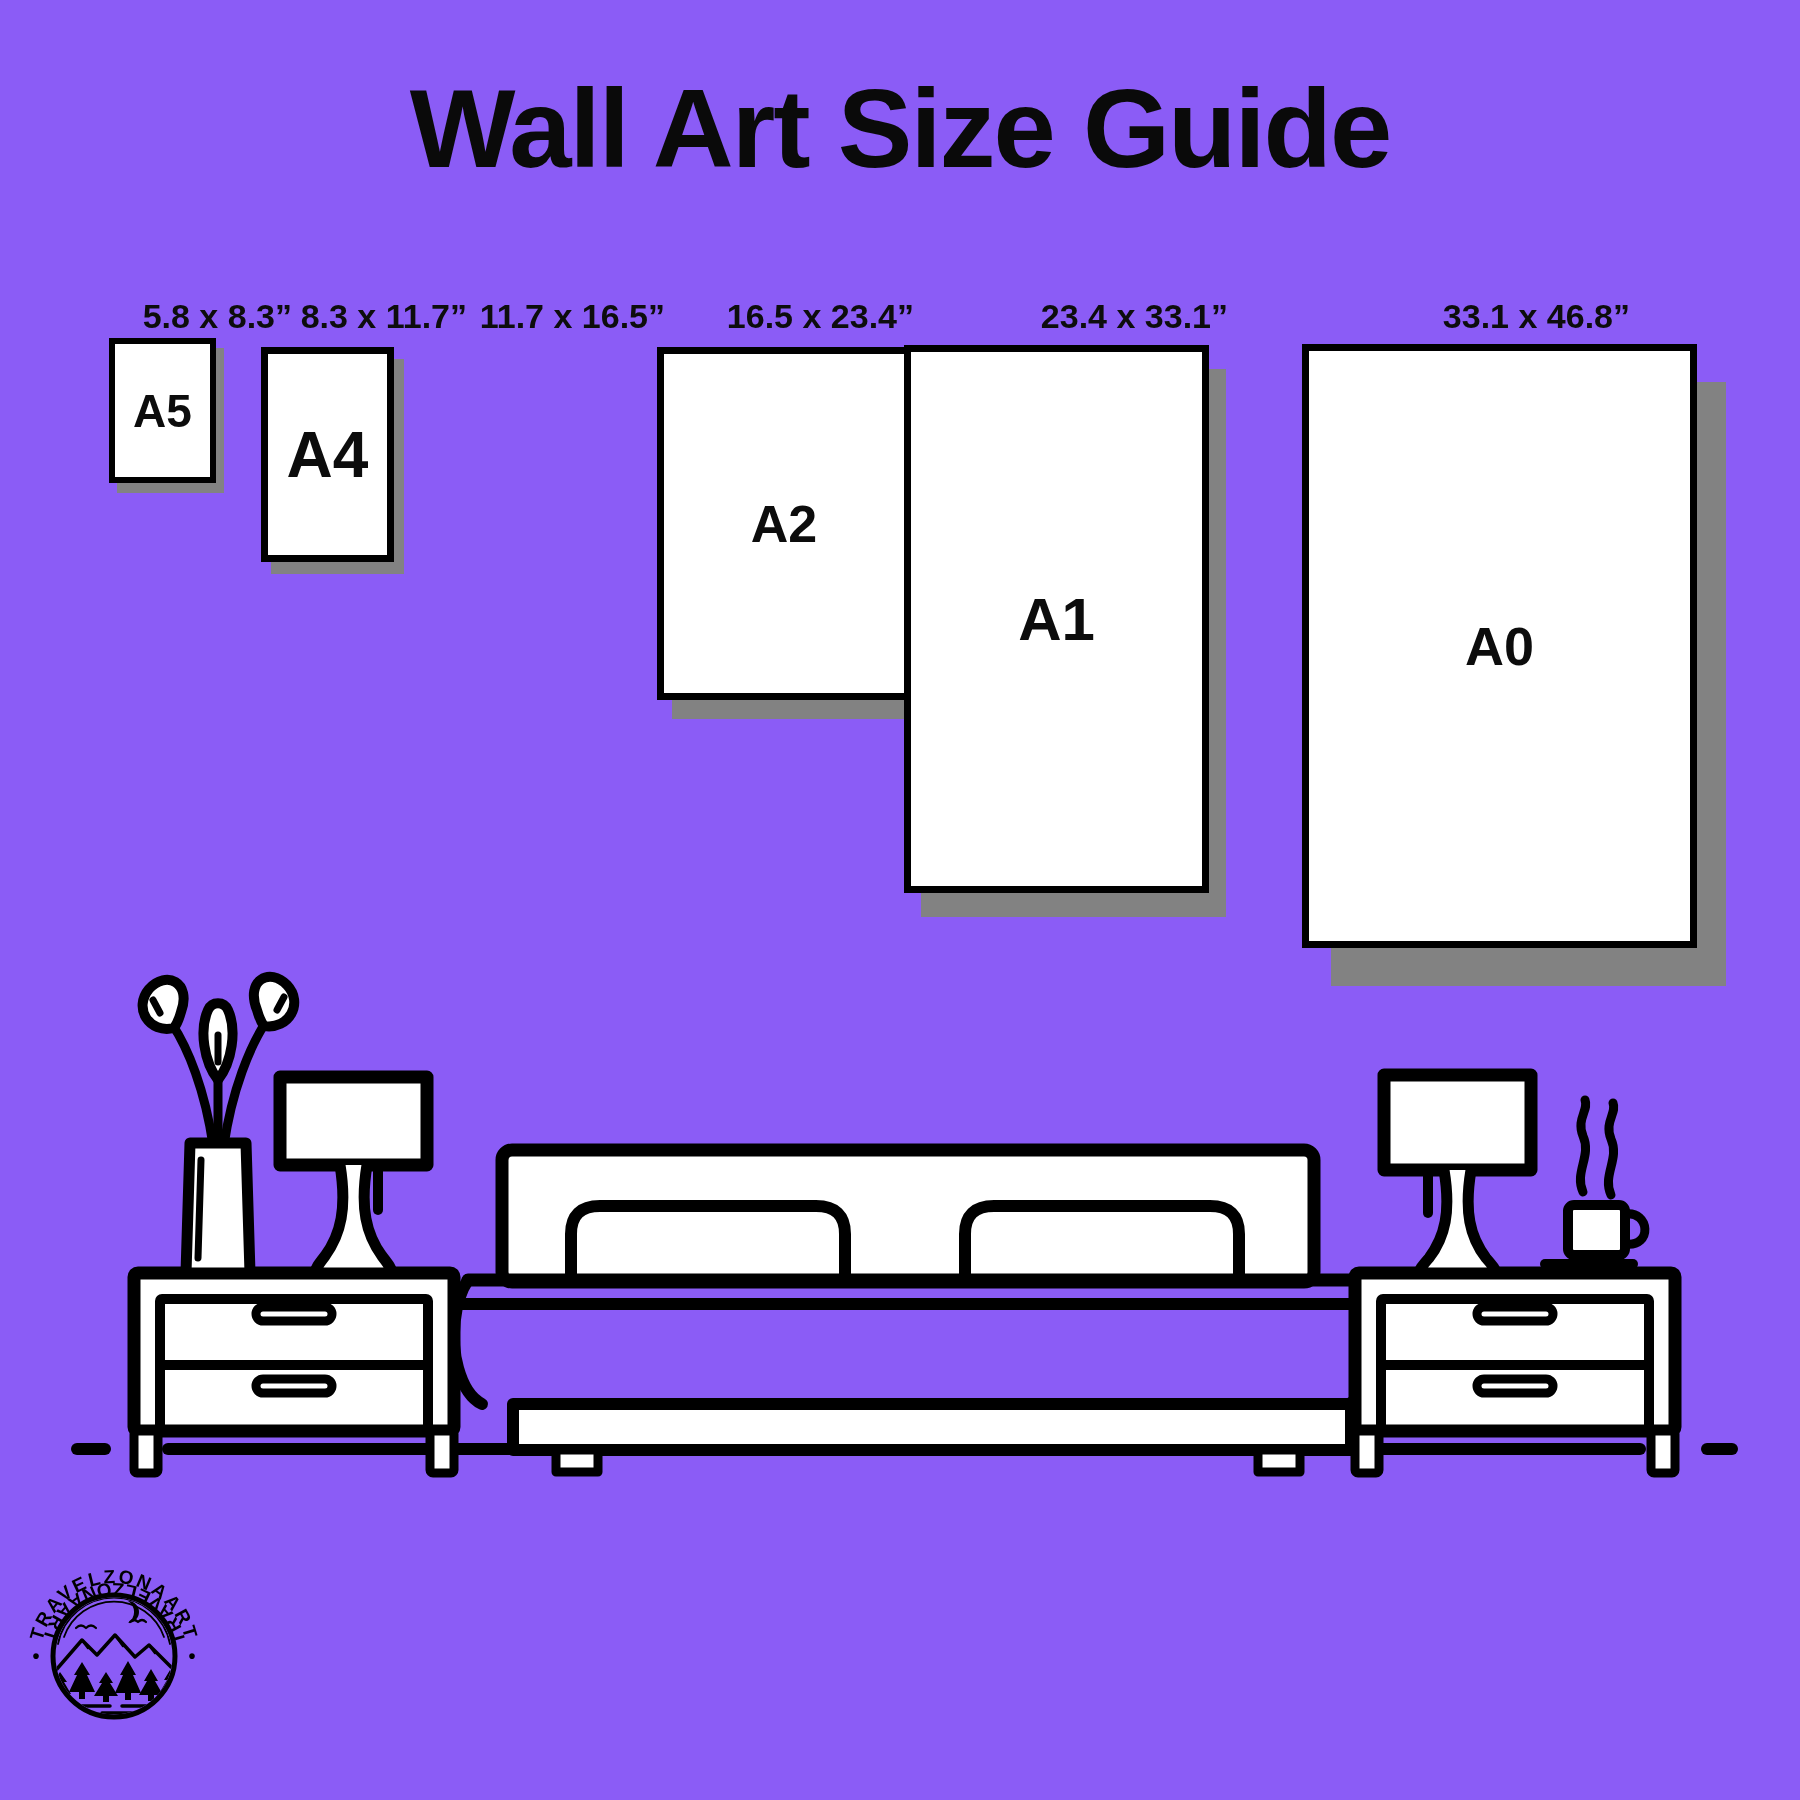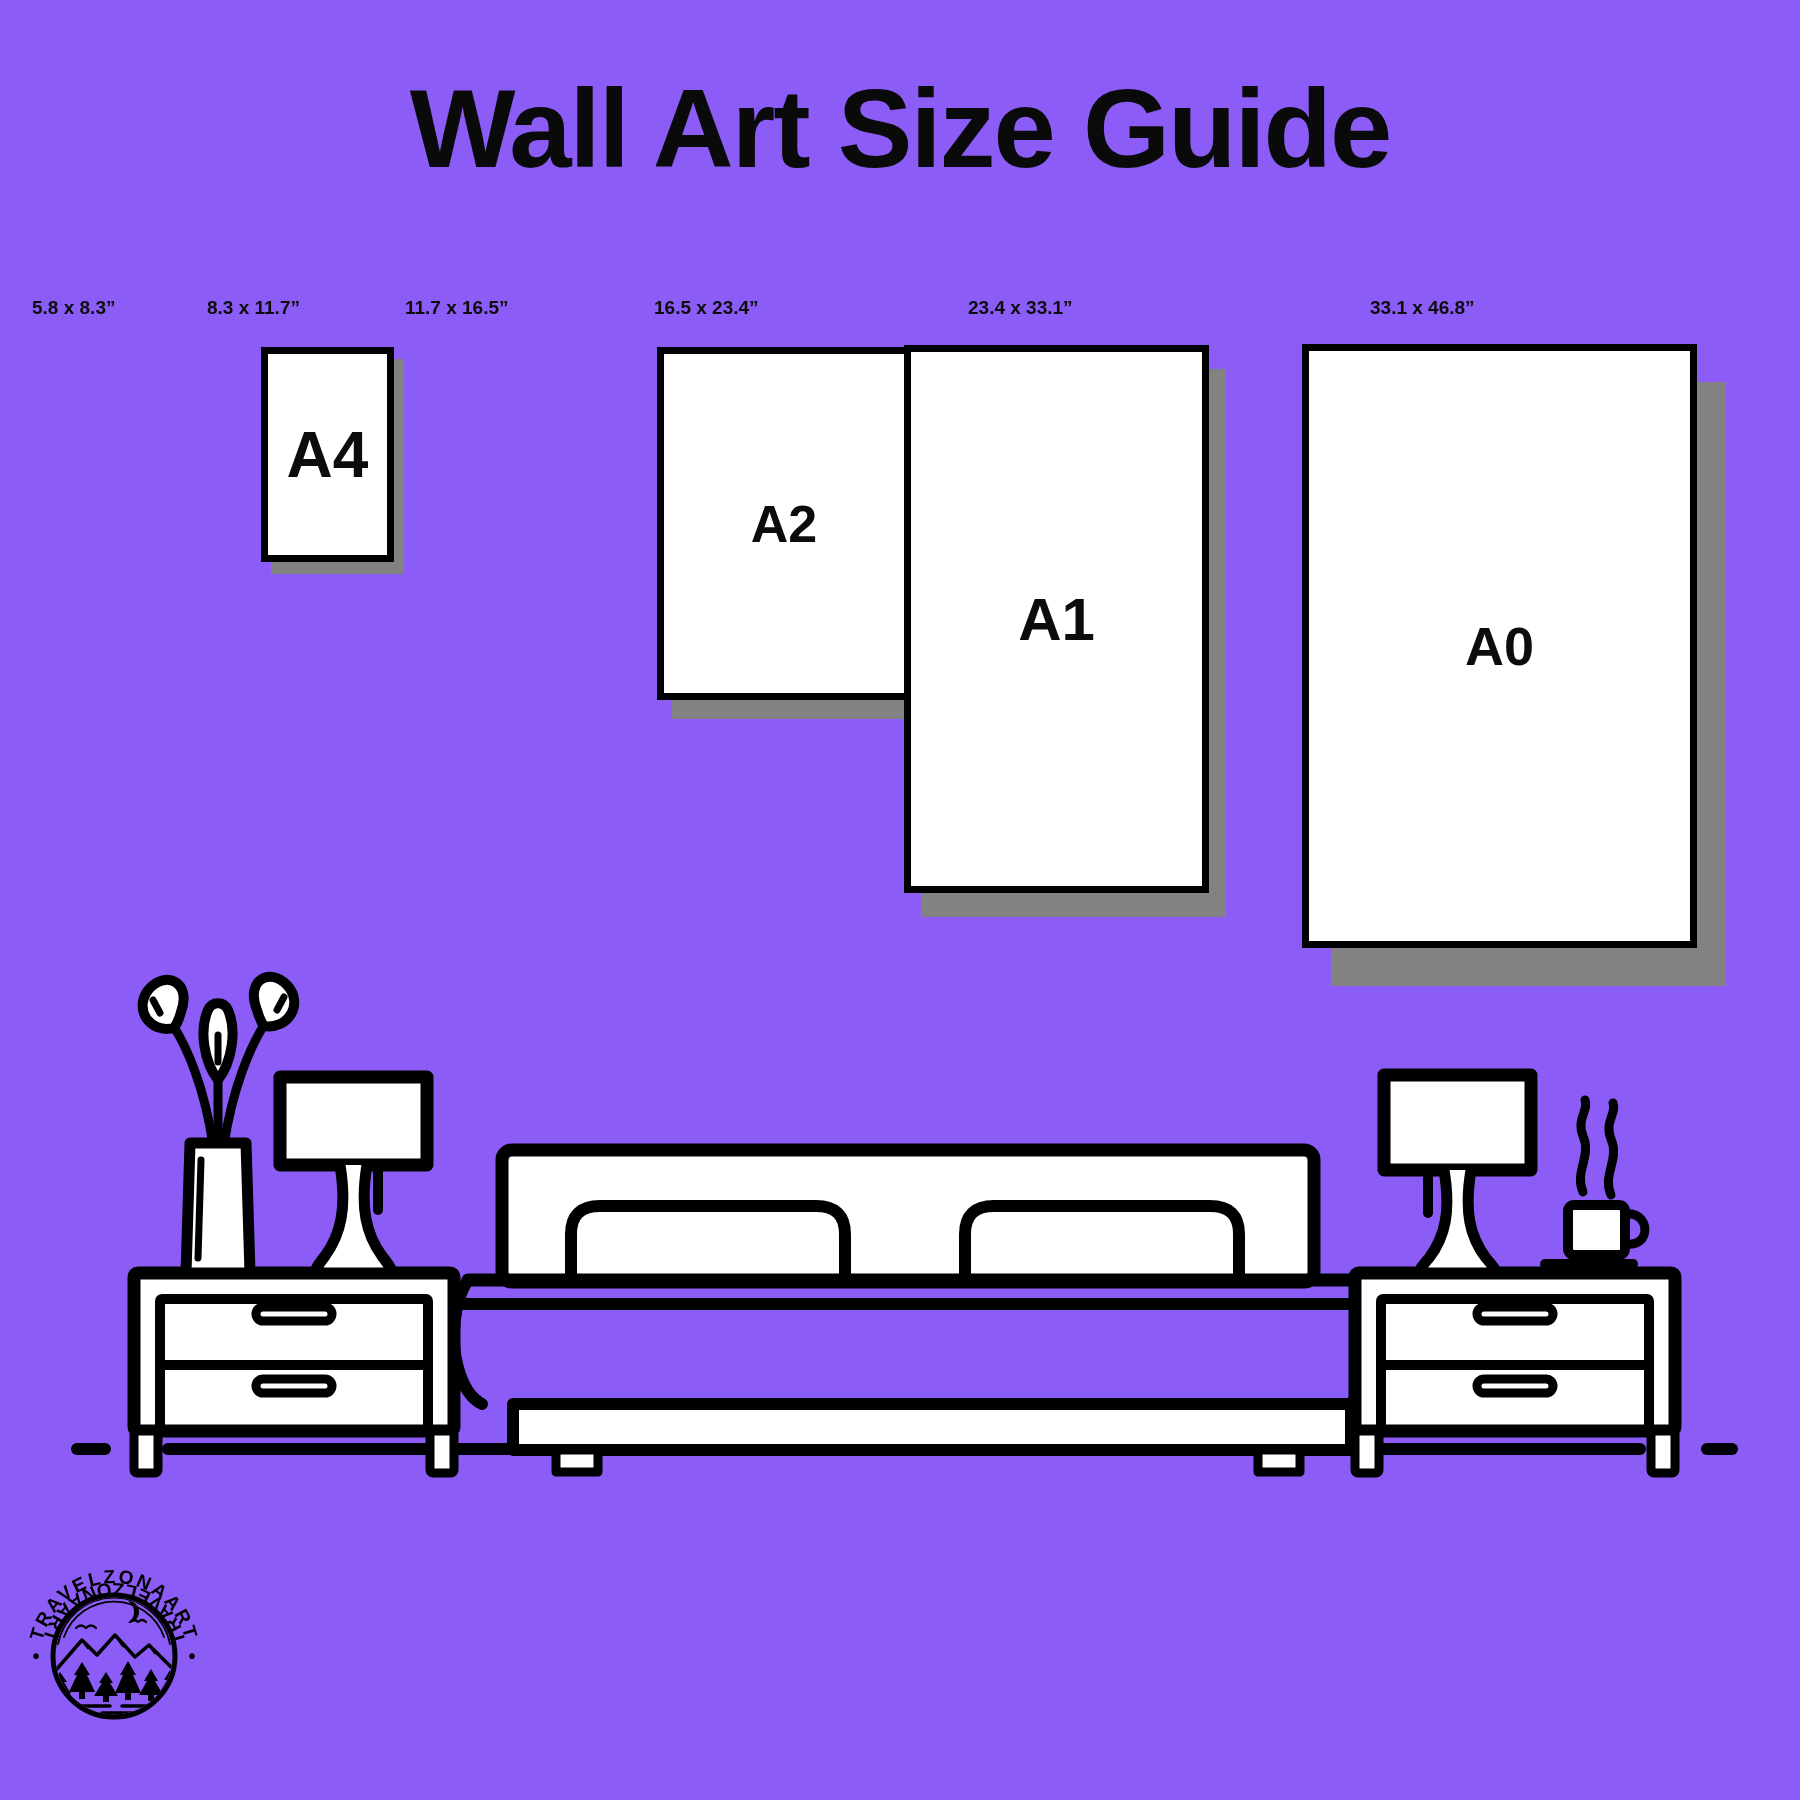--- a/index.html
+++ b/index.html
@@ -1,21 +1,21 @@
 <!DOCTYPE html>
 <html><head>
 <meta charset="utf-8">
 <style>
   html,body{margin:0;padding:0;background:#ffffff;}
   .canvas{position:relative;width:1800px;height:1800px;background:#8b5cf6;overflow:hidden;
           font-family:"Liberation Sans", sans-serif;color:#0a0a0a;}
   .page-title{position:absolute;left:0;top:64px;width:1800px;text-align:center;
               font-size:112px;font-weight:900;letter-spacing:-2px;color:#0a0a0a;}
-  .size-label{position:absolute;width:260px;text-align:left;top:297px;
-              font-size:19px;font-weight:800;color:#0d0d0d;letter-spacing:0px;}
+  .size-label{position:absolute;width:260px;text-align:right;top:297px;
+              font-size:34px;font-weight:800;color:#0d0d0d;letter-spacing:0px;}
   .frame{position:absolute;background:#ffffff;border:7px solid #000;box-sizing:border-box;
          display:flex;align-items:center;justify-content:center;
          font-weight:800;color:#0c0c0c;
          box-shadow:var(--sx) var(--sy) 0 0 #828282;}
   .scene{position:absolute;left:0;top:960px;width:1800px;height:620px;}
   .logo{position:absolute;left:24px;top:1566px;width:180px;height:180px;}
   .logo text{font-family:"Liberation Sans", sans-serif;}
   .website{position:absolute;left:1005px;top:1686px;width:750px;text-align:center;
            font-size:88px;font-weight:800;letter-spacing:-1px;color:#0a0a0a;}
 </style>
@@ -26,20 +26,21 @@
 
   <div class="page-title">Wall Art Size Guide</div>
 
   <div class="size-label" style="left:32px">5.8 x 8.3”</div>
   <div class="size-label" style="left:207px">8.3 x 11.7”</div>
   <div class="size-label" style="left:405px">11.7 x 16.5”</div>
   <div class="size-label" style="left:654px">16.5 x 23.4”</div>
   <div class="size-label" style="left:968px">23.4 x 33.1”</div>
   <div class="size-label" style="left:1370px">33.1 x 46.8”</div>
 
+  <div class="frame" style="left:109px;top:338px;width:107px;height:145px;border-width:6px;--sx:8px;--sy:10px;font-size:46px">A5</div>
   <div class="frame" style="left:261px;top:347px;width:133px;height:215px;--sx:10px;--sy:12px;font-size:64px">A4</div>
   <div class="frame" style="left:657px;top:347px;width:254px;height:353px;--sx:15px;--sy:19px;font-size:52px">A2</div>
   <div class="frame" style="left:904px;top:345px;width:305px;height:548px;--sx:17px;--sy:24px;font-size:60px">A1</div>
   <div class="frame" style="left:1302px;top:344px;width:395px;height:604px;--sx:29px;--sy:38px;font-size:54px">A0</div>
 
   <svg class="scene" viewBox="0 960 1800 620" fill="none" stroke="#000" stroke-linecap="round" stroke-linejoin="round">
 
     <g>
       <line x1="77" y1="1449" x2="105" y2="1449" stroke-width="12"></line>
       <line x1="168" y1="1449" x2="1640" y2="1449" stroke-width="12"></line>

